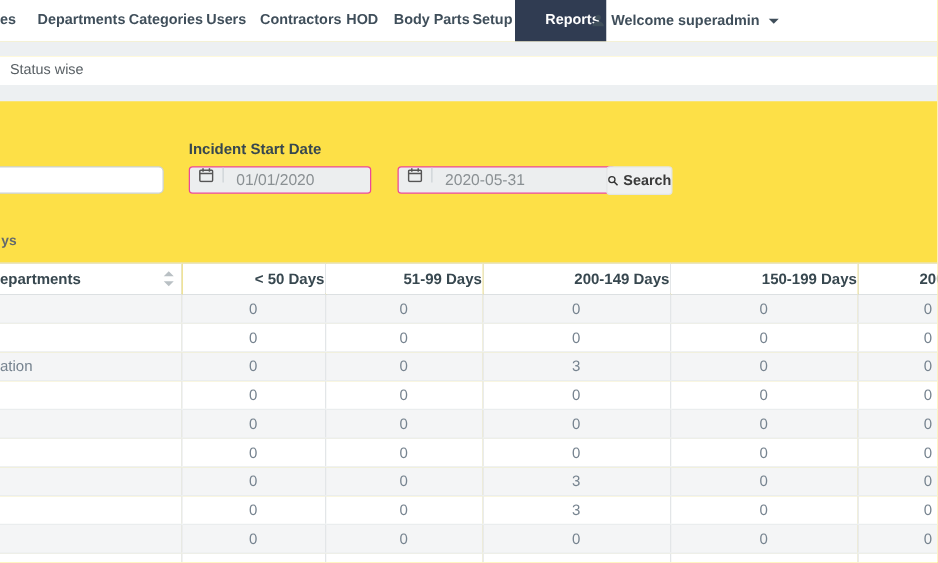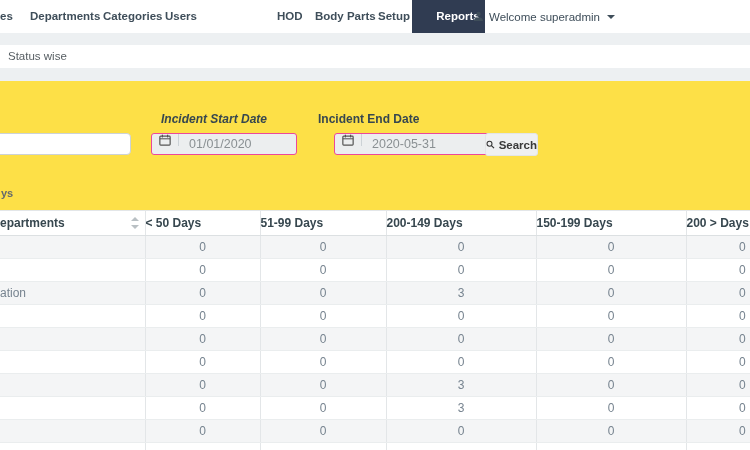--- a/index.html
+++ b/index.html
@@ -20,21 +20,21 @@
   .ni4{left:208px;}
   .ni5{left:277px;}
   .ni6{left:315px;}
   .ni7{left:378px;}
   .nav-active{
     left:412px;width:54px;background:var(--navbar-active-bg,#303c52);
     color:#fff;text-align:center;padding-left:19px;
   }
   .user-menu{
     position:absolute;left:473px;top:0;height:33px;display:flex;align-items:center;
-    gap:5px;font-size:11.5px;font-weight:normal;color:var(--nav-text,#3f4e5a);cursor:pointer;white-space:nowrap;
+    gap:5px;font-size:11.5px;font-weight:bold;color:var(--nav-text,#3f4e5a);cursor:pointer;white-space:nowrap;
   }
   .caret-down{
     width:0;height:0;border-left:4px solid transparent;border-right:4px solid transparent;
     border-top:4px solid #3f4e5a;margin-left:2px;
   }
   
   .band{position:absolute;left:0;width:750px;background:var(--band-bg,#edf0f2);z-index:1;}
   .band1{top:33px;height:12px;}
   .band2{top:68px;height:13px;}
   .statusbar{position:absolute;top:45px;left:0;width:750px;height:23px;background:#fff;z-index:2;text-align:center;}
@@ -43,28 +43,28 @@
   }
   
   .keyword-input{
     position:absolute;left:-80px;top:133px;width:211px;height:22px;box-sizing:border-box;
     background:#fff;border:1px solid #ccd2d6;border-radius:4px;outline:none;
     font-family:"Liberation Sans",sans-serif;font-size:12px;color:#555;padding:0 8px;
   }
   .f-label{
     position:absolute;top:112px;font-size:12px;font-weight:bold;color:var(--heading-color,#37474f);white-space:nowrap;
   }
-  .lbl-start{left:161px;font-style:italic;}
+  .lbl-start{left:151px;}
   .lbl-end{left:318px;}
   .date-group{
     position:absolute;top:133px;height:22px;box-sizing:border-box;background:#eceeef;
     border:1px solid #ec4899;border-radius:3px;display:flex;align-items:flex-start;cursor:default;
   }
   .grp-start{left:151px;width:146px;}
-  .grp-end{left:334px;width:174px;}
+  .grp-end{left:318px;width:174px;}
   .date-addon{
     width:26px;display:flex;align-items:center;justify-content:center;
     border-right:1px solid #ccd2d6;flex:0 0 auto;
   }
   .date-value{
     flex:1;line-height:20px;font-size:12.5px;color:#8a9093;padding-left:10px;white-space:nowrap;overflow:hidden;
   }
   .search-btn{
     position:absolute;left:485px;top:133px;width:53px;height:23px;box-sizing:border-box;
     background:#eff0f1;border:1px solid #e3e5e6;border-radius:3px;
@@ -76,21 +76,21 @@
     position:absolute;left:1px;top:187px;font-size:11px;font-weight:bold;color:#63696d;
   }
   
   .tablewrap{position:absolute;left:-16px;top:210px;width:814px;}
   table.report{
     border-collapse:collapse;table-layout:fixed;width:814px;
     font-family:"Liberation Sans",sans-serif;font-size:12px;
   }
   table.report th{
     height:24px;border-top:1px solid #e3e6e8;border-bottom:1px solid #dce0e2;
-    font-weight:bold;color:var(--heading-color,#37474f);text-align:left;
+    font-weight:bold;color:var(--heading-color,#37474f);text-align:right;
     padding:0;position:relative;background:#fff;
   }
   table.report th.dept{text-align:left;padding-left:16px;cursor:pointer;}
   table.report td{
     height:22px;border-bottom:1px solid #eaedee;color:var(--muted-color,#76838f);
     text-align:center;padding:0;background:#fff;
   }
   table.report td.dept{text-align:left;padding-left:16px;}
   table.report th + th, table.report td + td{border-left:1px solid #e3e6e8;}
   table.report tbody tr:nth-child(odd) td{background:var(--stripe-bg,#f4f5f6);}
@@ -114,20 +114,21 @@
 <div class="screen">
 
   <div class="band band1"></div>
   <div class="band band2"></div>
 
   <div class="nav">
     <span class="nav-item ni0">es</span>
     <span class="nav-item ni2">Categories</span>
     <span class="nav-item ni1">Departments</span>
     <span class="nav-item ni3">Users</span>
+    <span class="nav-item ni4">Contractors</span>
     <span class="nav-item ni5">HOD</span>
     <span class="nav-item ni6">Body Parts</span>
     <span class="nav-item ni7">Setup</span>
     <span class="nav-item nav-active">Reports</span>
     <div class="user-menu">
       <svg class="icon-svg" viewBox="0 0 12 12" width="11" height="11">
         <circle cx="6" cy="3.2" r="2.4" fill="#3f4e5a"></circle>
         <path d="M1 11c0-2.8 2.2-4.3 5-4.3s5 1.5 5 4.3z" fill="#3f4e5a"></path>
       </svg>
       <span>Welcome superadmin</span>
@@ -147,21 +148,20 @@
       <svg class="icon-svg" viewBox="0 0 14 14" width="12" height="12">
         <rect x="1" y="2.5" width="12" height="10.5" rx="1" fill="none" stroke="#555" stroke-width="1.4"></rect>
         <line x1="4" y1="0.8" x2="4" y2="4" stroke="#555" stroke-width="1.4"></line>
         <line x1="10" y1="0.8" x2="10" y2="4" stroke="#555" stroke-width="1.4"></line>
         <line x1="1" y1="5.6" x2="13" y2="5.6" stroke="#555" stroke-width="1.2"></line>
       </svg>
     </span>
     <span class="date-value">01/01/2020</span>
   </div>
 
-  <span class="f-label lbl-end">Incident End Date</span>
   <div class="date-group grp-end">
     <span class="date-addon">
       <svg class="icon-svg" viewBox="0 0 14 14" width="12" height="12">
         <rect x="1" y="2.5" width="12" height="10.5" rx="1" fill="none" stroke="#555" stroke-width="1.4"></rect>
         <line x1="4" y1="0.8" x2="4" y2="4" stroke="#555" stroke-width="1.4"></line>
         <line x1="10" y1="0.8" x2="10" y2="4" stroke="#555" stroke-width="1.4"></line>
         <line x1="1" y1="5.6" x2="13" y2="5.6" stroke="#555" stroke-width="1.2"></line>
       </svg>
     </span>
     <span class="date-value">2020-05-31</span>

